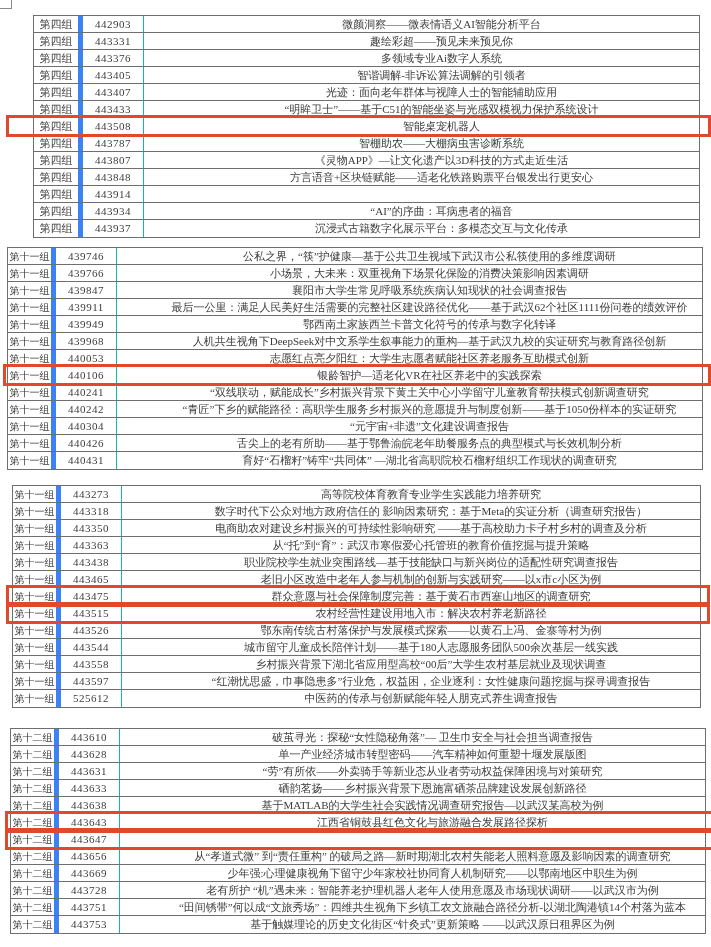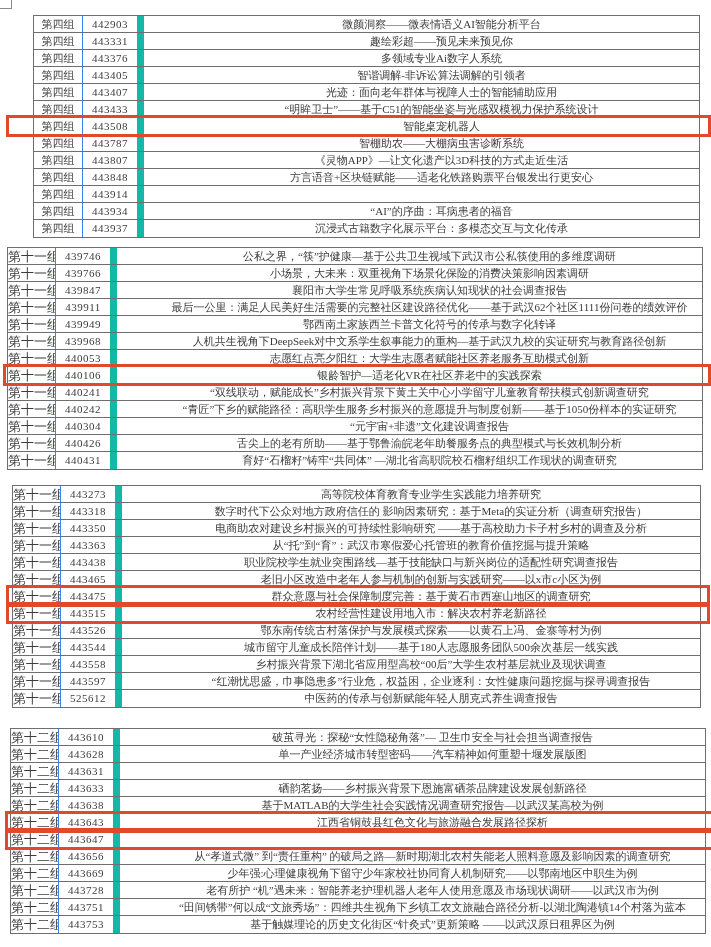--- a/index.html
+++ b/index.html
@@ -21,31 +21,31 @@
   .row{
     display:flex;height:17px;line-height:17px;box-sizing:border-box;
     border-bottom:1px solid #6e6e6e;
     position:relative;
   }
   .row:last-child{border-bottom:none;}
   .cell{
     box-sizing:border-box;overflow:hidden;white-space:nowrap;
     text-align:center;font-size:11px;
   }
-  .c-group{border-right:1px solid #3b82f6;flex:none;}
-  .c-id{border-right:7px solid #14b8a6;flex:none;letter-spacing:.5px;}
+  .c-group{border-right:5px solid #3b82f6;flex:none;}
+  .c-id{border-right:1px solid #14b8a6;flex:none;letter-spacing:.5px;}
   .c-title{flex:1;padding:0 4px;margin-left:40px;}
   
   #s1{left:33px;top:15px;width:667px;}
   #s1 .c-group{width:49px;}
   #s1 .c-id{width:61px;}
   #s2{left:7px;top:247px;width:696px;}
   #s3{left:12px;top:485px;width:689px;}
   #s4{left:10px;top:728px;width:696px;}
-  #s2 .c-group,#s3 .c-group,#s4 .c-group{width:48px;font-size:13px;}
+  #s2 .c-group,#s3 .c-group,#s4 .c-group{width:48px;font-size:10px;}
   #s2 .c-id,#s3 .c-id,#s4 .c-id{width:61px;}
   
   .hl-box{
     position:absolute;top:-3px;bottom:-3px;
     border:3px solid var(--hl,#e2482b);
     z-index:3;pointer-events:none;
   }
   #s1 .hl-box{left:-28px;right:-12px;}
   #s2 .hl-box{left:-5px;right:-9px;}
   #s3 .hl-box{left:-7px;right:-10px;}
@@ -305,20 +305,21 @@
 
   <div class="row">
     <div class="cell c-group">第十二组</div>
     <div class="cell c-id">443628</div>
     <div class="cell c-title">单一产业经济城市转型密码——汽车精神如何重塑十堰发展版图</div>
   </div>
 
   <div class="row">
     <div class="cell c-group">第十二组</div>
     <div class="cell c-id">443631</div>
+    <div class="cell c-title">“劳”有所依——外卖骑手等新业态从业者劳动权益保障困境与对策研究</div>
   </div>
 
   <div class="row">
     <div class="cell c-group">第十二组</div>
     <div class="cell c-id">443633</div>
     <div class="cell c-title">硒韵茗扬——乡村振兴背景下恩施富硒茶品牌建设发展创新路径</div>
   </div>
 
   <div class="row">
     <div class="cell c-group">第十二组</div>

